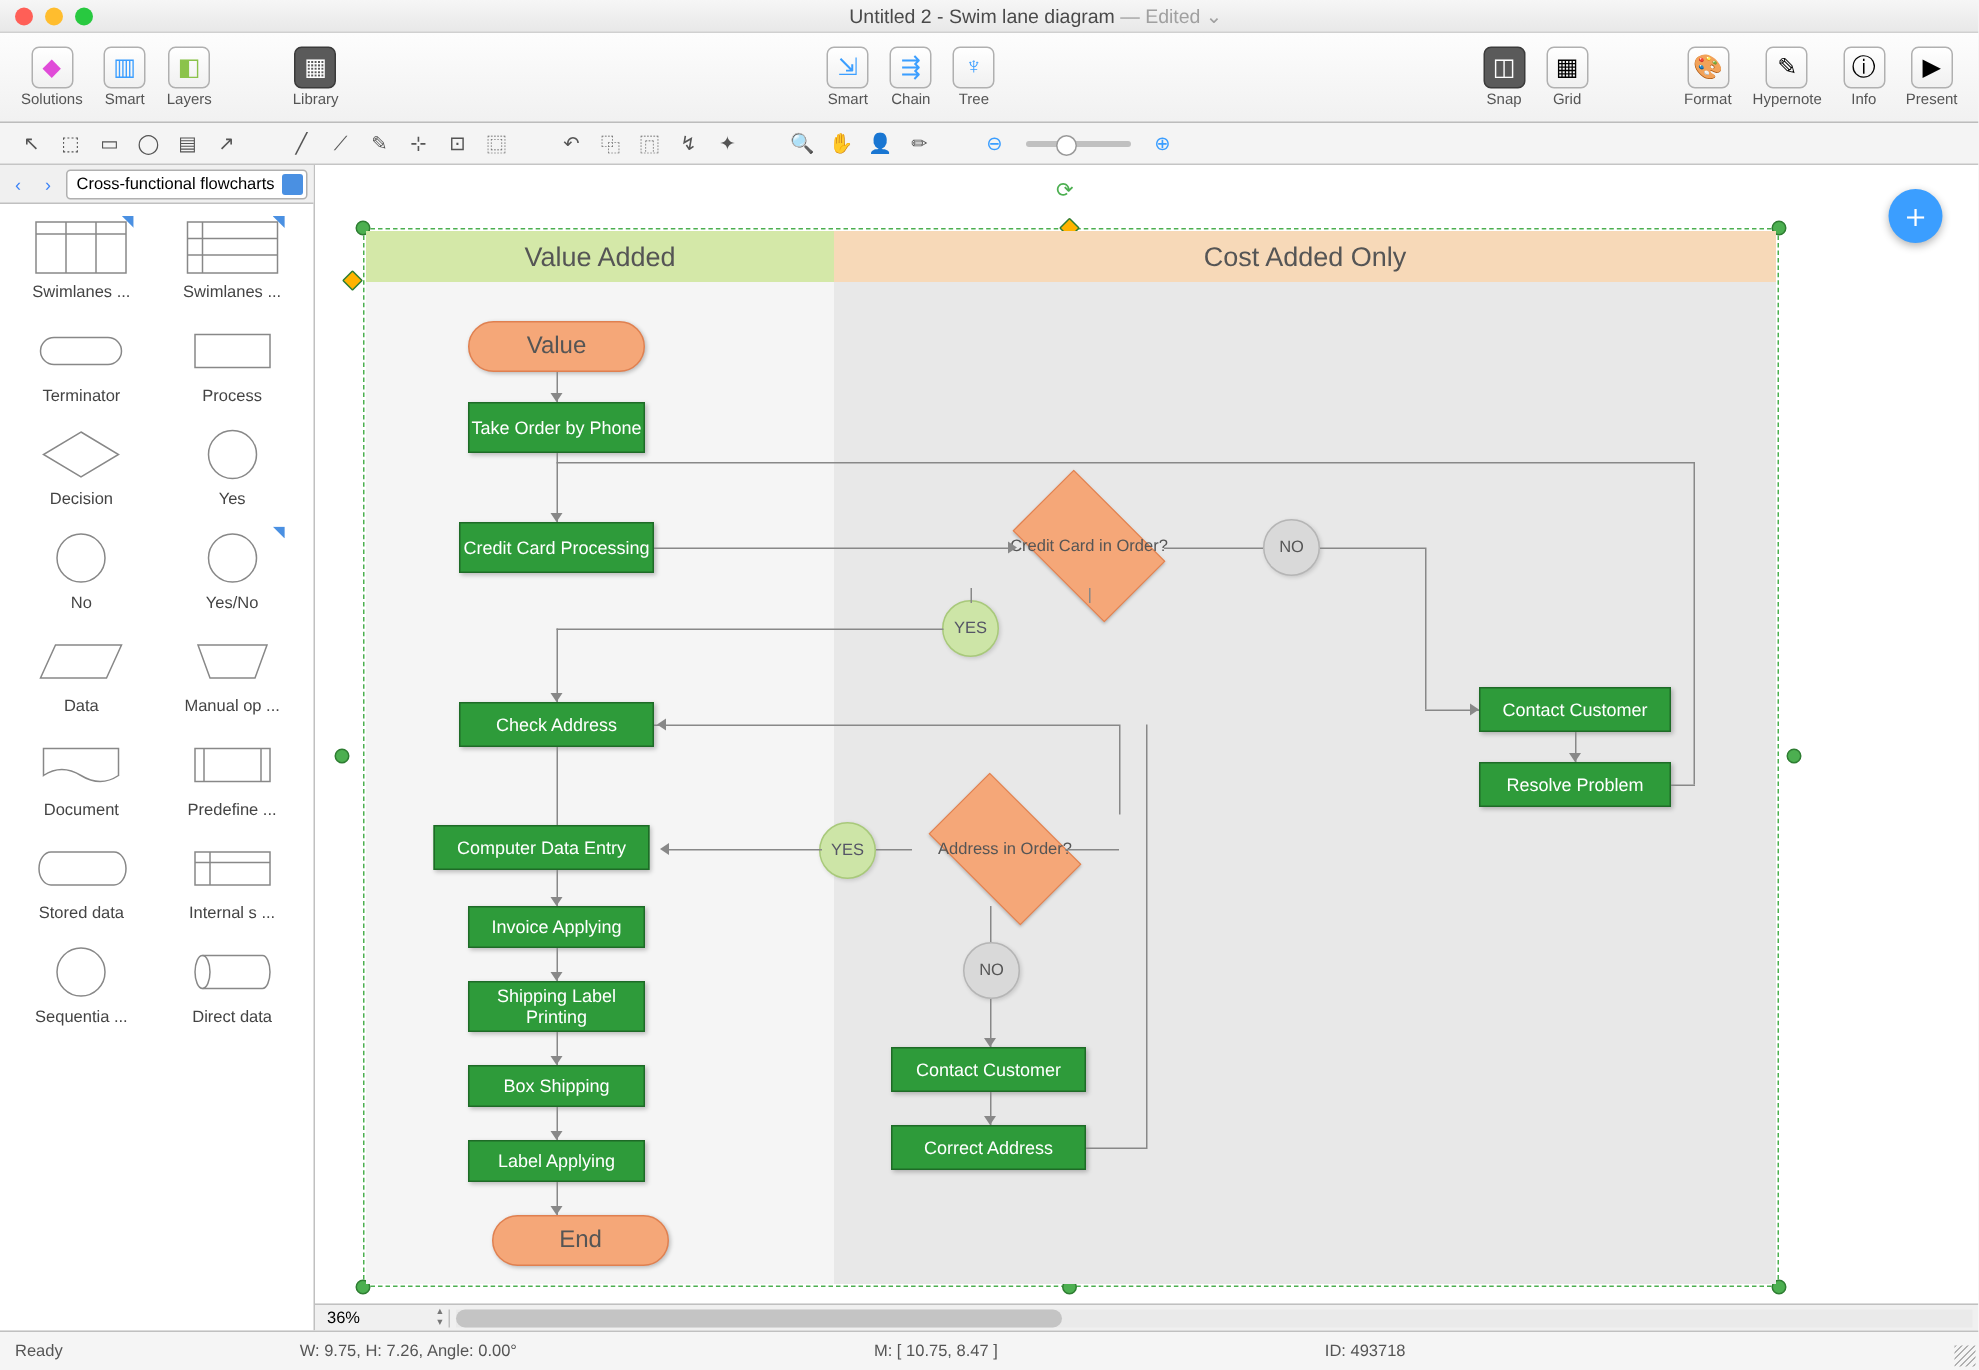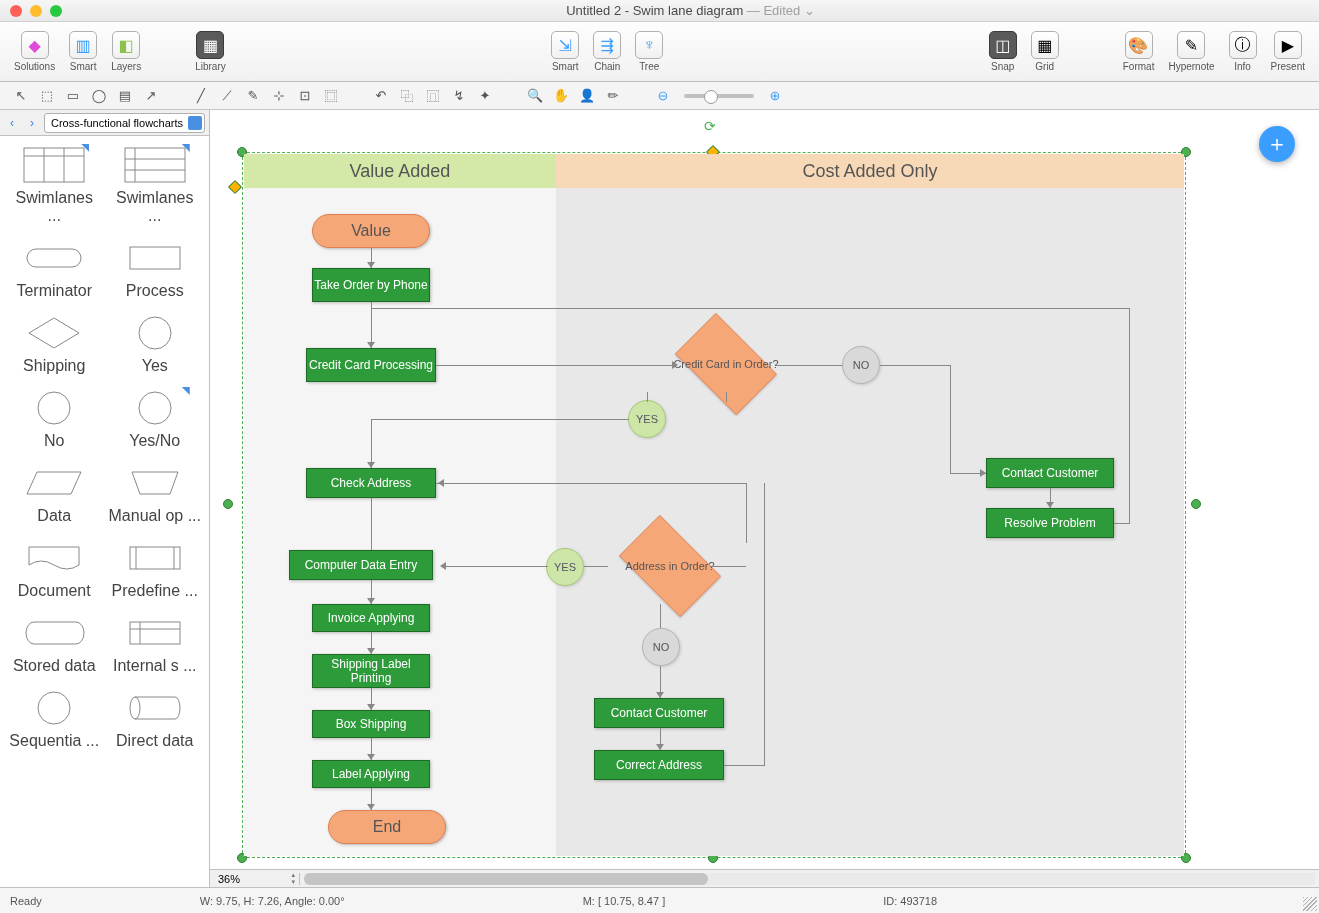--- a/index.html
+++ b/index.html
@@ -35,21 +35,21 @@
 
 .lib-panel { width:210px; background:#fff; border-right:1px solid #c0c0c0; display:flex; flex-direction:column; }
 .lib-header { height:26px; background:#f0f0f0; border-bottom:1px solid #c0c0c0; display:flex; align-items:center; padding:0 4px; gap:4px; }
 .lib-nav { width:16px; height:16px; color:#3b82f6; cursor:pointer; display:flex; align-items:center; justify-content:center; font-size:12px; }
 .lib-select { flex:1; height:20px; font-size:11px; background:#fff; border:1px solid #b0b0b0; border-radius:3px; padding:0 18px 0 6px; position:relative; cursor:pointer; display:flex; align-items:center; }
 .lib-select::after { content:""; position:absolute; right:2px; top:2px; width:14px; height:14px; background:#4a90e2; border-radius:2px; }
 .lib-grid { flex:1; overflow-y:auto; padding:8px; display:grid; grid-template-columns:1fr 1fr; gap:12px 8px; align-content:start; }
 .lib-item { display:flex; flex-direction:column; align-items:center; cursor:pointer; }
 .lib-shape { width:70px; height:42px; display:flex; align-items:center; justify-content:center; position:relative; }
 .lib-shape svg { width:70px; height:42px; }
-.lib-item .lbl { font-size:16px; color:#444; margin-top:3px; text-align:center; }
+.lib-item .lbl { font-size:11px; color:#444; margin-top:3px; text-align:center; }
 .chev-ind { position:absolute; right:0; top:0; width:8px; height:8px; background:#4a90e2; clip-path:polygon(100% 0,100% 100%,0 0); }
 
 
 .canvas-wrap { flex:1; background:#fff; position:relative; overflow:hidden; }
 .canvas { position:absolute; inset:0; background:#fff; }
 
 .sel-frame { position:absolute; border:1.5px dashed #4caf50; }
 .handle { position:absolute; width:10px; height:10px; background:#4caf50; border:1px solid #2e7d32; border-radius:50%; }
 .handle.d { background:#ffb300; transform:rotate(45deg); border-radius:1px; }
 .rot-handle { position:absolute; width:14px; height:14px; color:#4caf50; font-size:14px; }
@@ -252,21 +252,21 @@
             </svg>
           </div>
           <div class="lbl">Process</div>
         </div>
         <div class="lib-item">
           <div class="lib-shape">
             <svg viewBox="0 0 70 42">
               <polygon points="35,6 60,21 35,36 10,21" fill="none" stroke="#888"></polygon>
             </svg>
           </div>
-          <div class="lbl">Shipping</div>
+          <div class="lbl">Decision</div>
         </div>
         <div class="lib-item">
           <div class="lib-shape">
             <svg viewBox="0 0 70 42">
               <circle cx="35" cy="21" r="16" fill="none" stroke="#888"></circle>
             </svg>
           </div>
           <div class="lbl">Yes</div>
         </div>
         <div class="lib-item">

